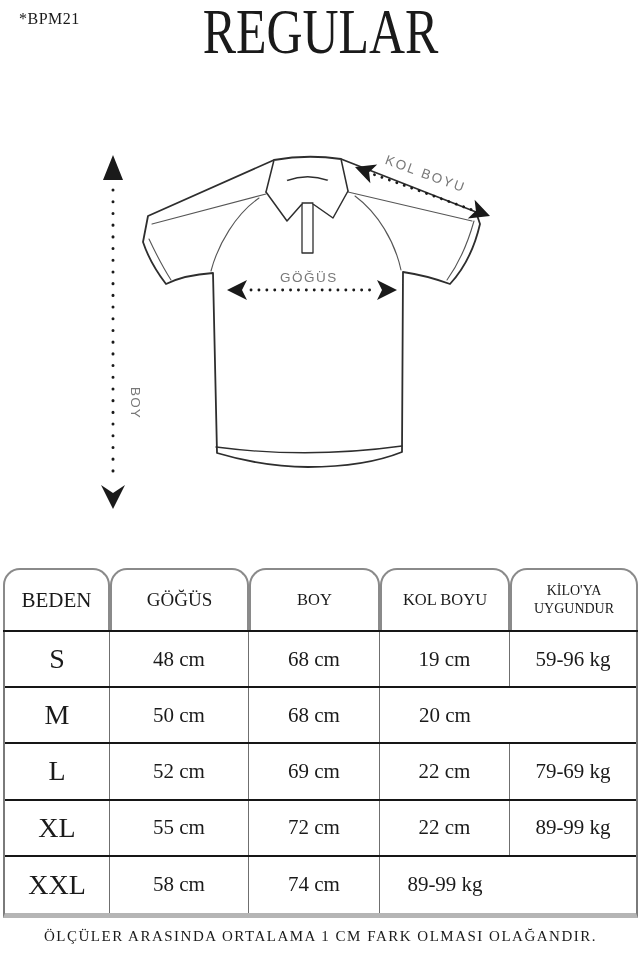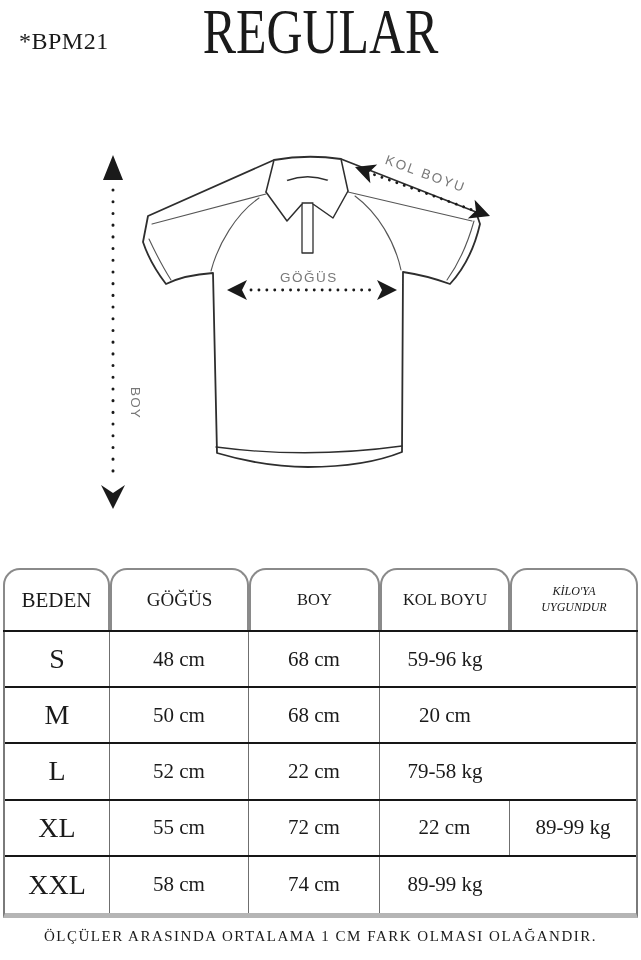--- a/index.html
+++ b/index.html
@@ -2,22 +2,22 @@
 <html><head>
 <meta charset="utf-8">
 <style>
   html,body { margin:0; padding:0; }
   body {
     width:641px; height:960px; position:relative; overflow:hidden;
     background:#ffffff; color:#1a1a1a;
     font-family:"Liberation Serif", serif;
   }
   .code {
-    position:absolute; left:19px; top:28px;
-    font-size:24px; letter-spacing:0.5px;
+    position:absolute; left:19px; top:10px;
+    font-size:16px; letter-spacing:0.5px;
   }
   .title {
     position:absolute; left:0; top:0; width:100%;
     text-align:center; font-size:64px; line-height:1.0;
     transform:scaleX(0.78);
   }
   svg.diagram { position:absolute; left:0; top:100px; }
   svg .lbl {
     font-family:"Liberation Sans", sans-serif;
     fill:#787878;
@@ -32,21 +32,21 @@
     box-sizing:border-box; background:#ffffff;
     border:2px solid #8a8a8a; border-bottom:none;
     border-radius:17px 17px 0 0;
     display:flex; align-items:center; justify-content:center;
     text-align:center;
   }
   .tab:nth-child(1) { font-size:21px; }
   .tab:nth-child(2) { font-size:19px; }
   .tab:nth-child(3) { font-size:16.5px; }
   .tab:nth-child(4) { font-size:16.5px; }
-  .tab:nth-child(5) { font-size:12px; line-height:1.3;font-style:italic; }
+  .tab:nth-child(5) { font-size:14px; line-height:1.3; }
   .tab:nth-child(5) span { display:block; max-width:84px; }
   .tbody {
     border-left:2px solid #7a7a7a; border-right:2px solid #7a7a7a;
     border-bottom:5px solid #b5b5b5; box-sizing:border-box;
   }
   .row {
     display:grid; grid-template-columns:105px 139px 131px 130px 126px;
     height:56.2px; border-bottom:2px solid #161616; box-sizing:border-box;
   }
   .row:last-child { border-bottom:none; }
@@ -142,33 +142,35 @@
       </div>
     <div class="tab">
         <span>KİLO'YA UYGUNDUR</span>
       </div>
   </div>
   <div class="tbody">
     <div class="row">
       <div class="cell size">S</div>
       <div class="cell">48 cm</div>
       <div class="cell">68 cm</div>
+      <div class="cell">19 cm</div>
       <div class="cell">59-96 kg</div>
     </div>
     <div class="row">
       <div class="cell size">M</div>
       <div class="cell">50 cm</div>
       <div class="cell">68 cm</div>
       <div class="cell">20 cm</div>
     </div>
     <div class="row">
       <div class="cell size">L</div>
       <div class="cell">52 cm</div>
+      <div class="cell">69 cm</div>
       <div class="cell">22 cm</div>
-      <div class="cell">79-58 kg</div>
+      <div class="cell">79-69 kg</div>
     </div>
     <div class="row">
       <div class="cell size">XL</div>
       <div class="cell">55 cm</div>
       <div class="cell">72 cm</div>
       <div class="cell">22 cm</div>
       <div class="cell">89-99 kg</div>
     </div>
     <div class="row">
       <div class="cell size">XXL</div>

